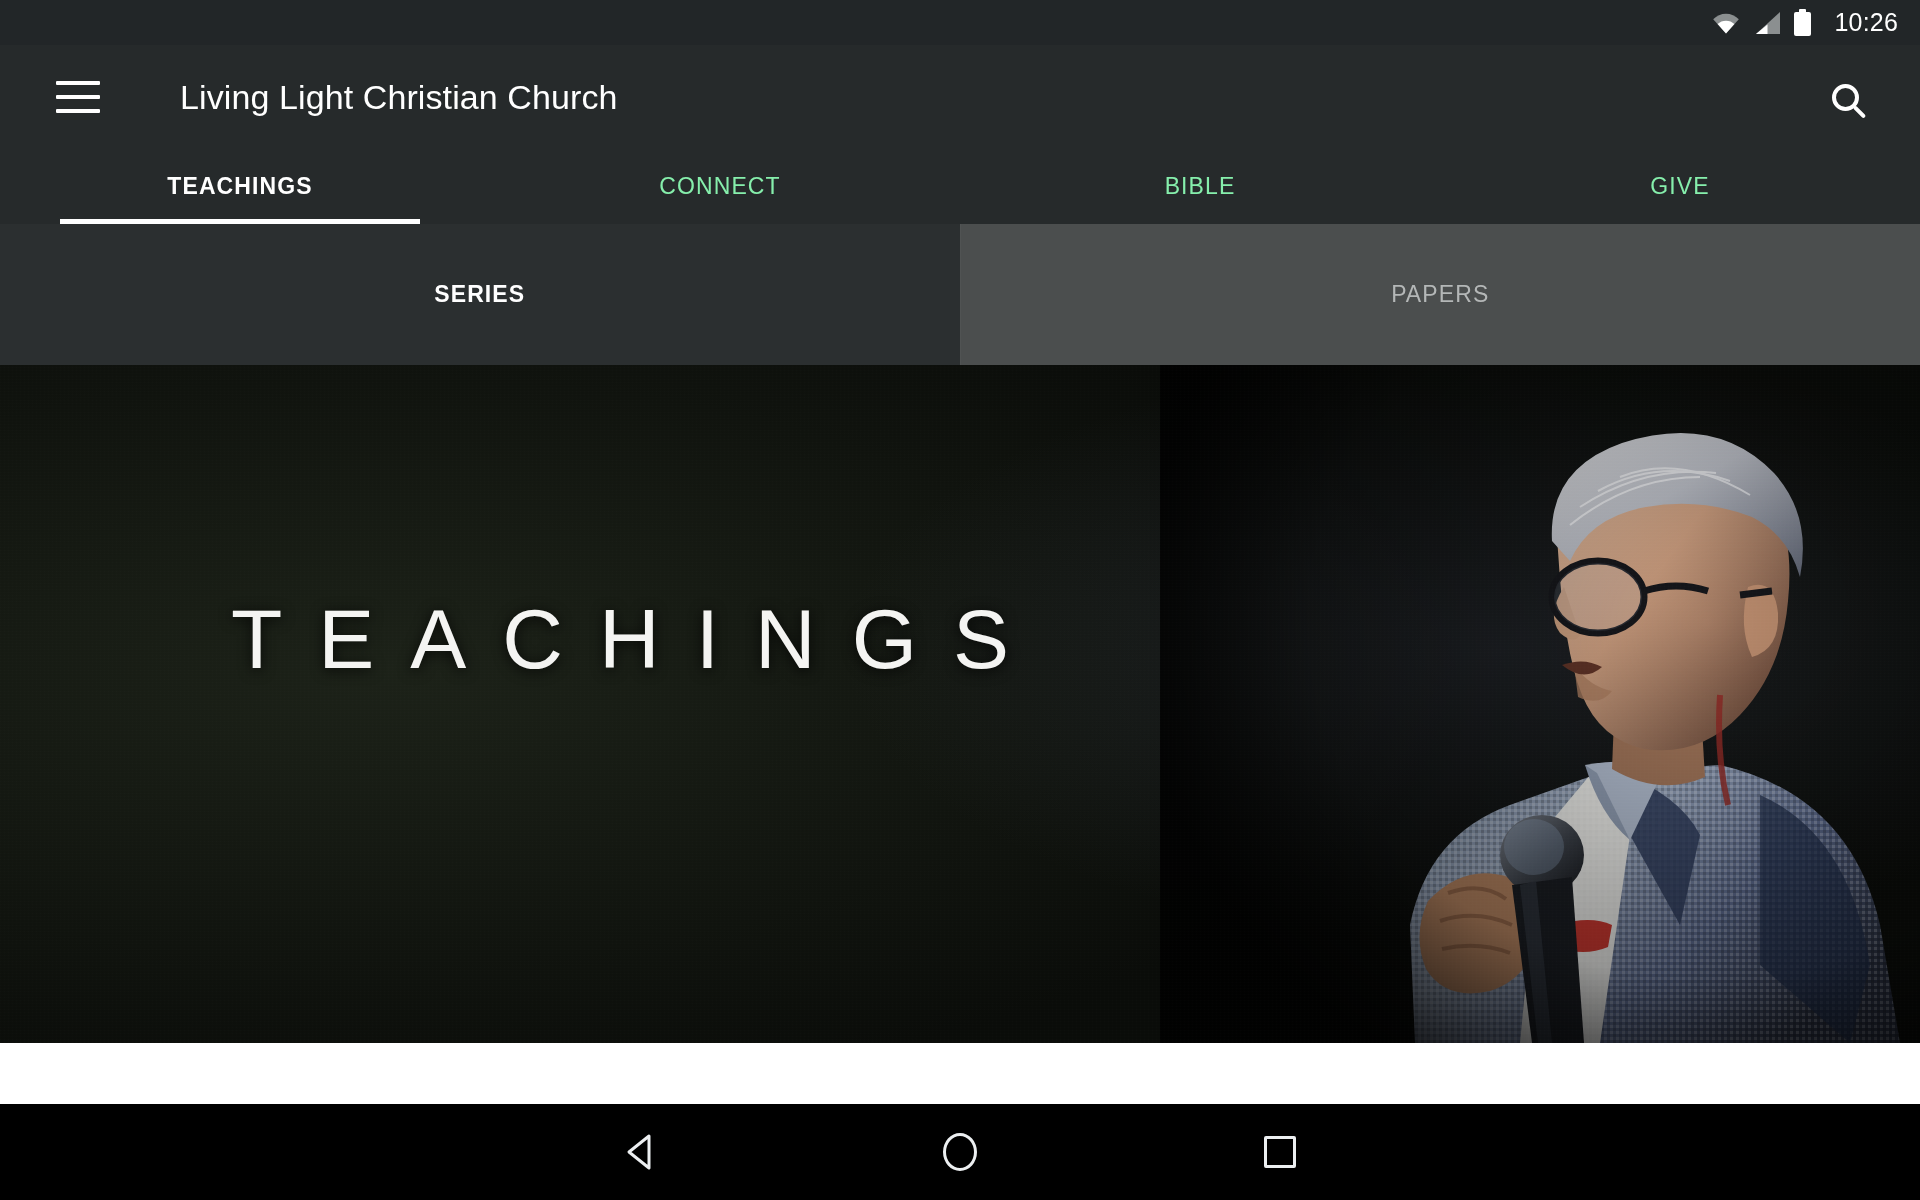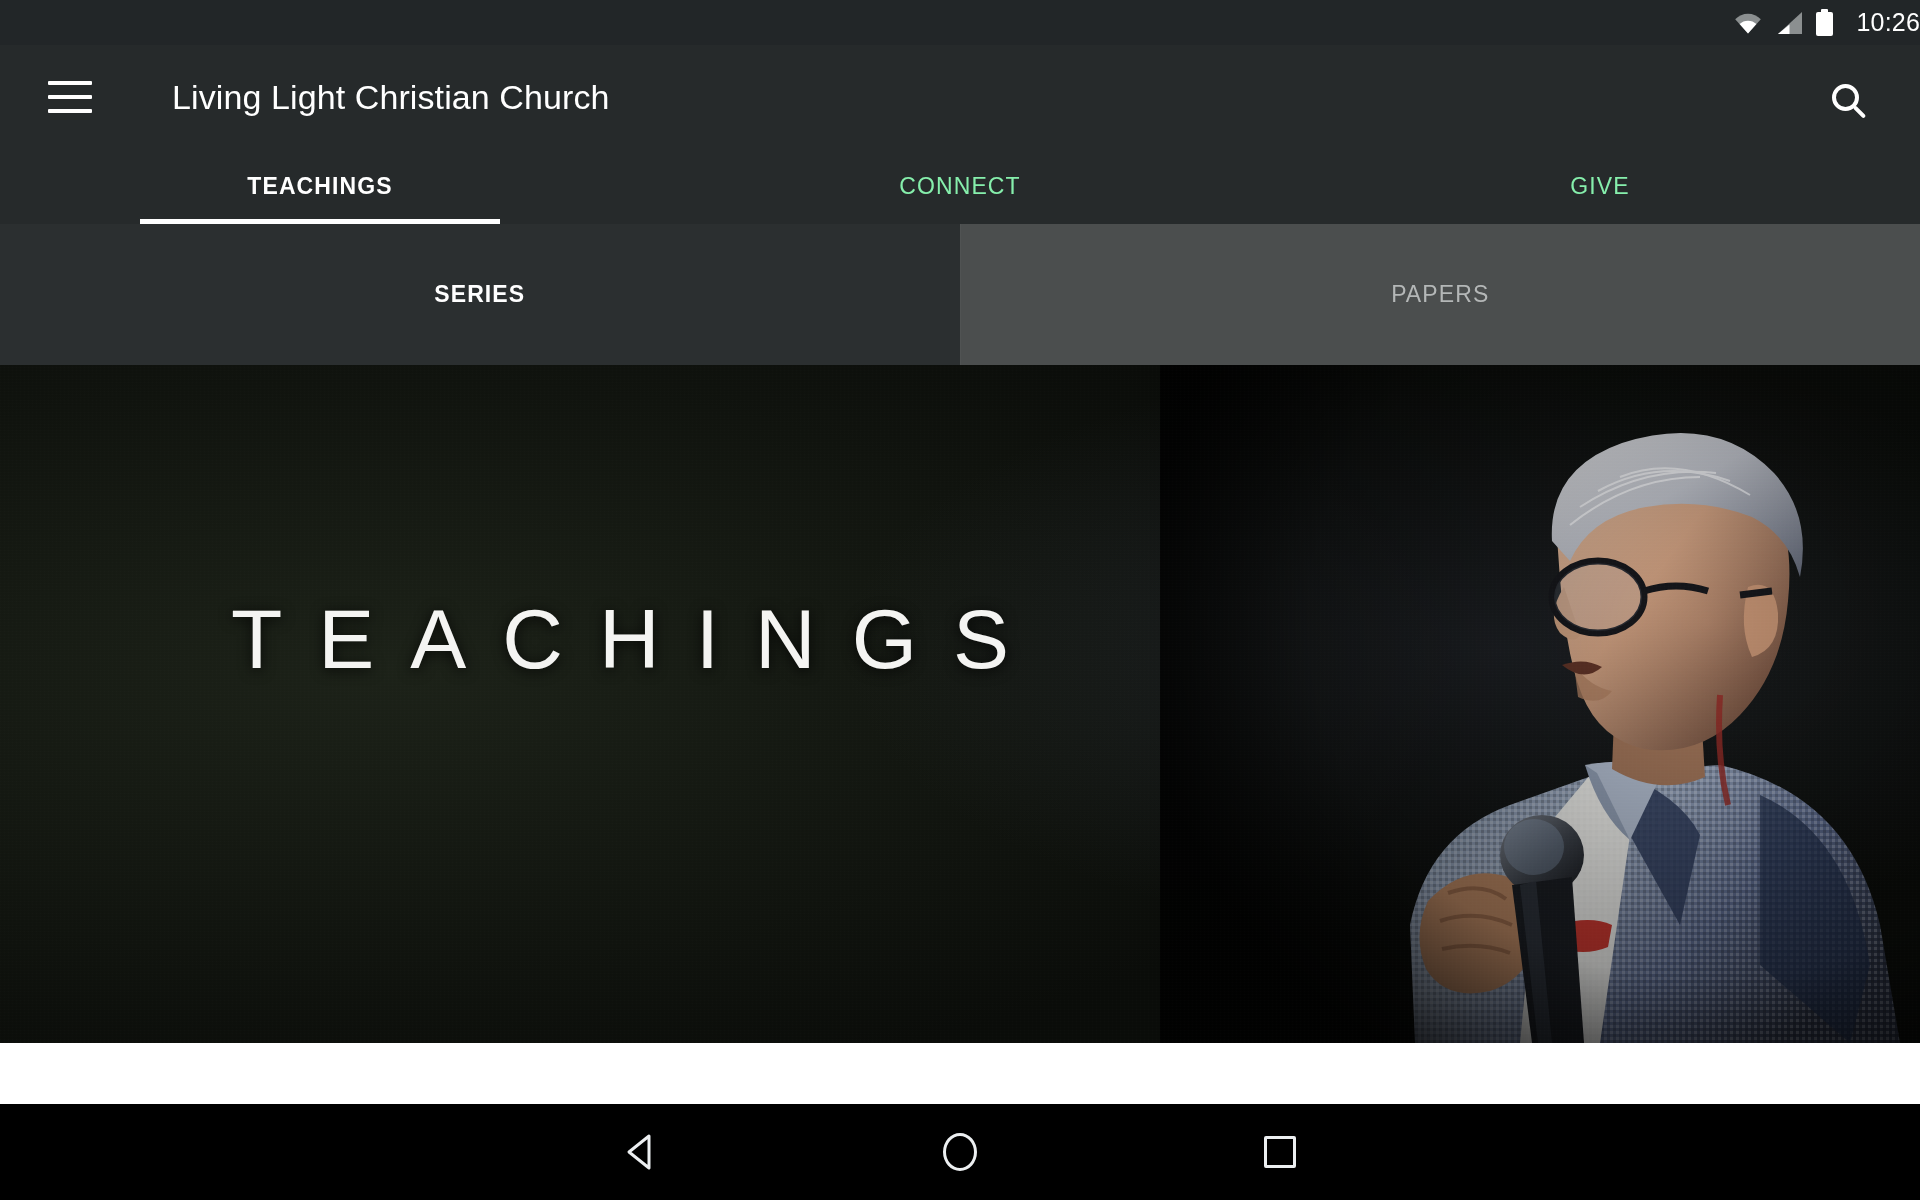--- a/index.html
+++ b/index.html
@@ -9,20 +9,21 @@
     font-family:"Liberation Sans", sans-serif;
     overflow:hidden;
   }
   #app { position:relative; width:1920px; height:1200px; background:#000; }
 
   
   .statusbar {
     position:absolute; top:0; left:0; width:1920px; height:45px;
     background:#222628;
     display:flex; align-items:center; justify-content:flex-end;
+    padding-right:22px;
   }
   .status-icons { display:flex; align-items:center; gap:13px; }
   .wifi-ic { width:30px; height:24px; position:relative; }
   .cell-ic { width:27px; height:24px; }
   .batt-ic { width:17px; height:27px; position:relative; }
   .batt-body {
     position:absolute; bottom:0; left:0; width:17px; height:24px;
     background:#fff; border-radius:2px;
   }
   .batt-tip {
@@ -31,21 +32,21 @@
   }
   .clock {
     color:#fff; font-size:25px; letter-spacing:0.2px;
     margin-left:10px; line-height:1;
   }
 
   
   .appbar {
     position:absolute; top:45px; left:0; width:1920px; height:104px;
     background:#262a2b;
-    display:flex; align-items:center;
+    display:flex; align-items:center;padding-left:8px;
   }
   .hamburger {
     width:44px; height:32px; margin-left:48px;
     display:flex; flex-direction:column; justify-content:space-between;
     cursor:pointer;
   }
   .hamburger span { display:block; width:44px; height:4px; background:#fff; border-radius:1px; }
   .app-title {
     color:#fff; font-size:34px; margin-left:80px;
     letter-spacing:0.1px; white-space:nowrap;
@@ -196,20 +197,23 @@
   </div>
 
   <div class="tabs-primary">
     <div class="ptab active">
       <span class="ptab-label">TEACHINGS</span>
     </div>
     <div class="ptab">
       <span class="ptab-label">CONNECT</span>
     </div>
     <div class="ptab">
+      <span class="ptab-label">BIBLE</span>
+    </div>
+    <div class="ptab">
       <span class="ptab-label">GIVE</span>
     </div>
   </div>
 
   <div class="tabs-secondary">
     <div class="stab active">
       <span class="stab-label">SERIES</span>
     </div>
     <div class="stab">
       <span class="stab-label">PAPERS</span>

